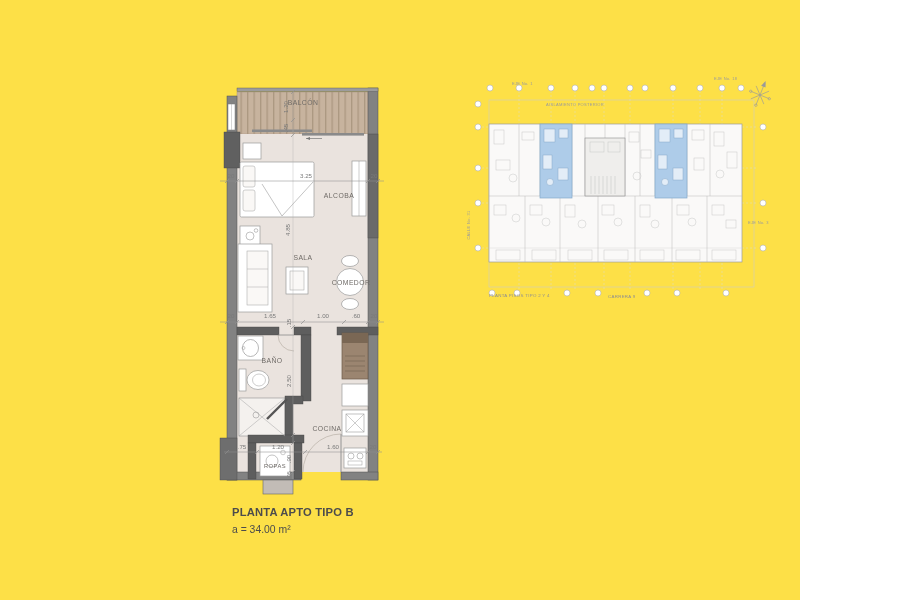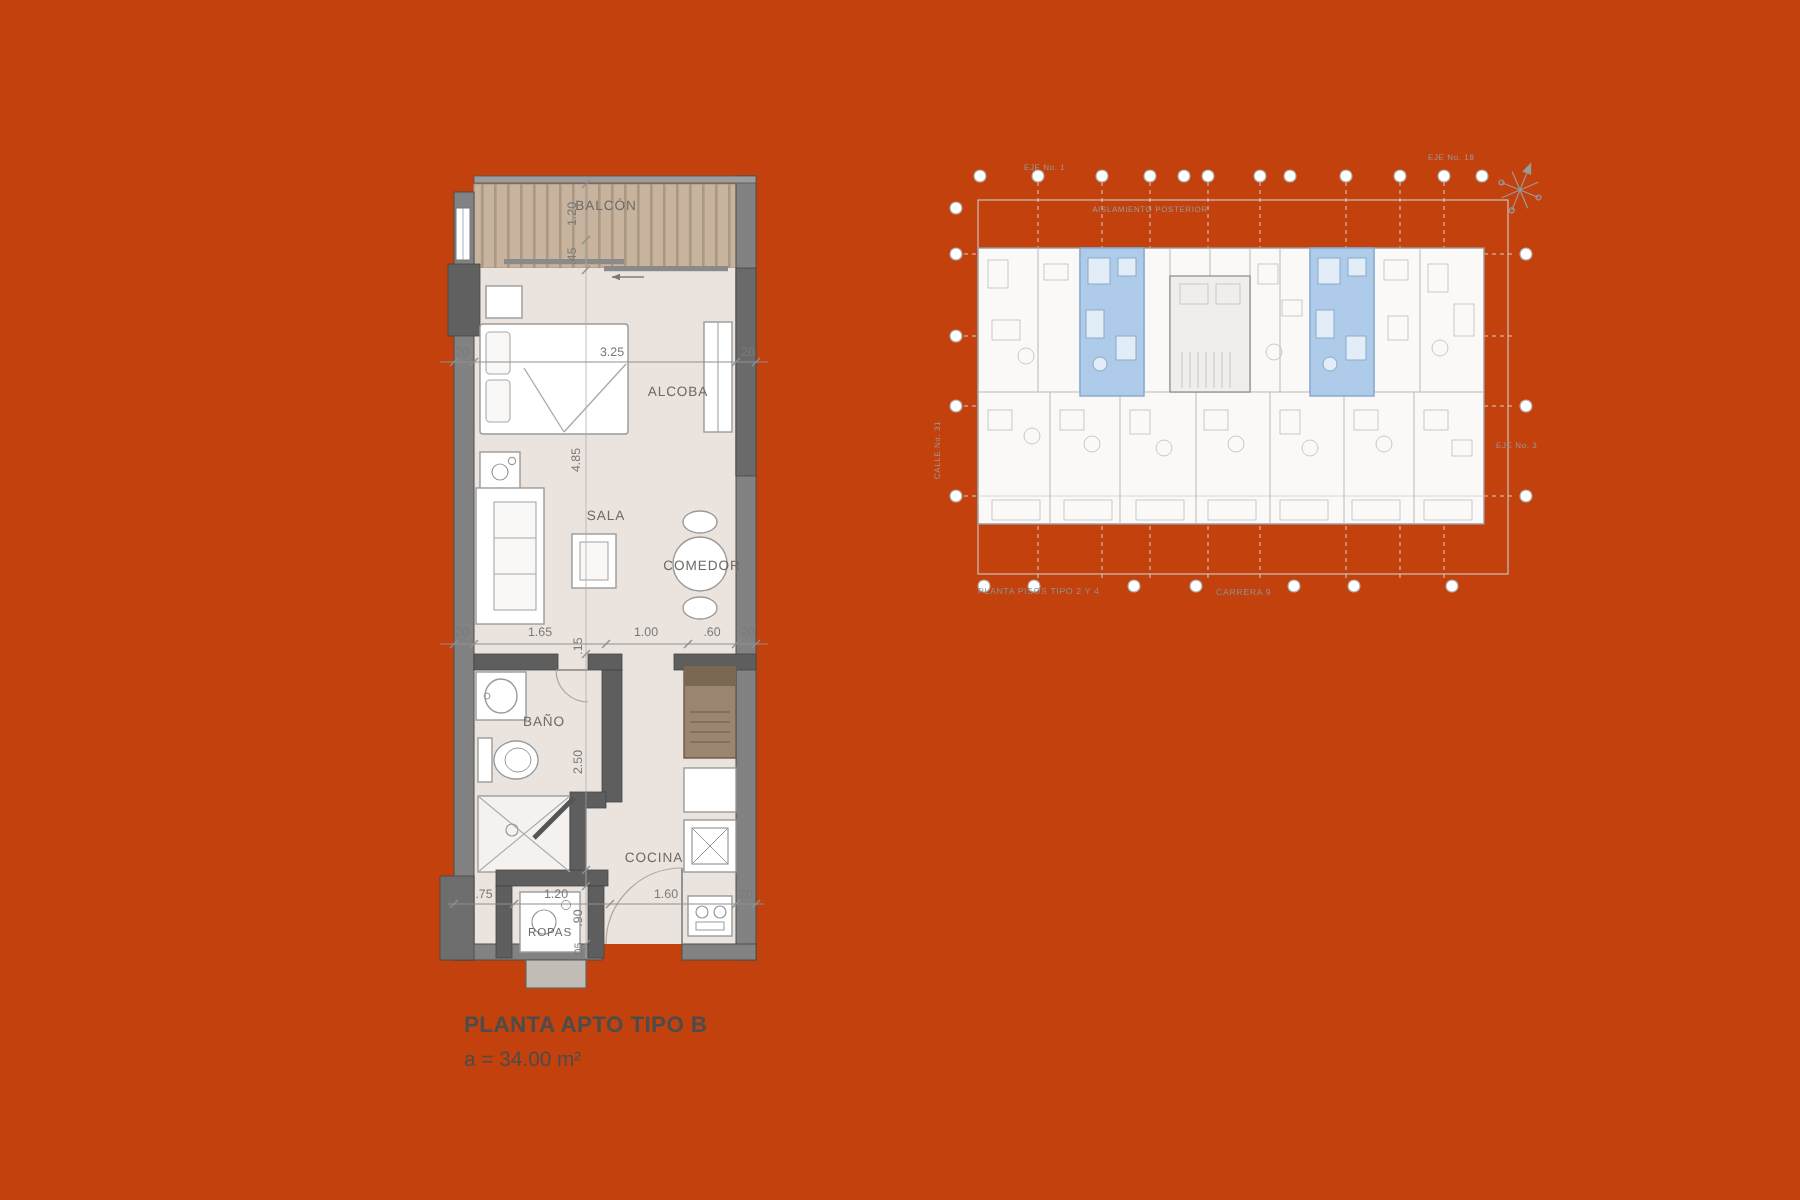--- a/index.html
+++ b/index.html
@@ -1,16 +1,16 @@
 <!DOCTYPE html>
 <html><head>
 <meta charset="utf-8">
 <style>
   html,body{margin:0;padding:0;background:#ffffff;}
-  .canvas{position:relative;width:900px;height:600px;background:#c2410c;overflow:hidden;
+  .canvas{position:relative;width:800px;height:600px;background:#fde047;overflow:hidden;
           font-family:"Liberation Sans",sans-serif;}
   svg text{font-family:"Liberation Sans",sans-serif;}
   .room{font-size:6.8px;fill:#6e6a66;letter-spacing:.45px;text-anchor:middle;}
   .dim{font-size:6.2px;fill:#7a7a7a;text-anchor:middle;}
   .title{font-size:11.2px;fill:#4c4c4c;font-weight:bold;letter-spacing:.2px;}
   .subtitle{font-size:10.4px;fill:#4c4c4c;}
   .tiny{font-size:4px;fill:#9b9b9b;letter-spacing:.3px;}
   .caption{font-size:4.4px;fill:#8f8f8f;letter-spacing:.3px;}
   .wall{fill:#828282;stroke:#4f4f4f;stroke-width:.5;}
   .walld{fill:#5e5e5e;stroke:#474747;stroke-width:.4;}

